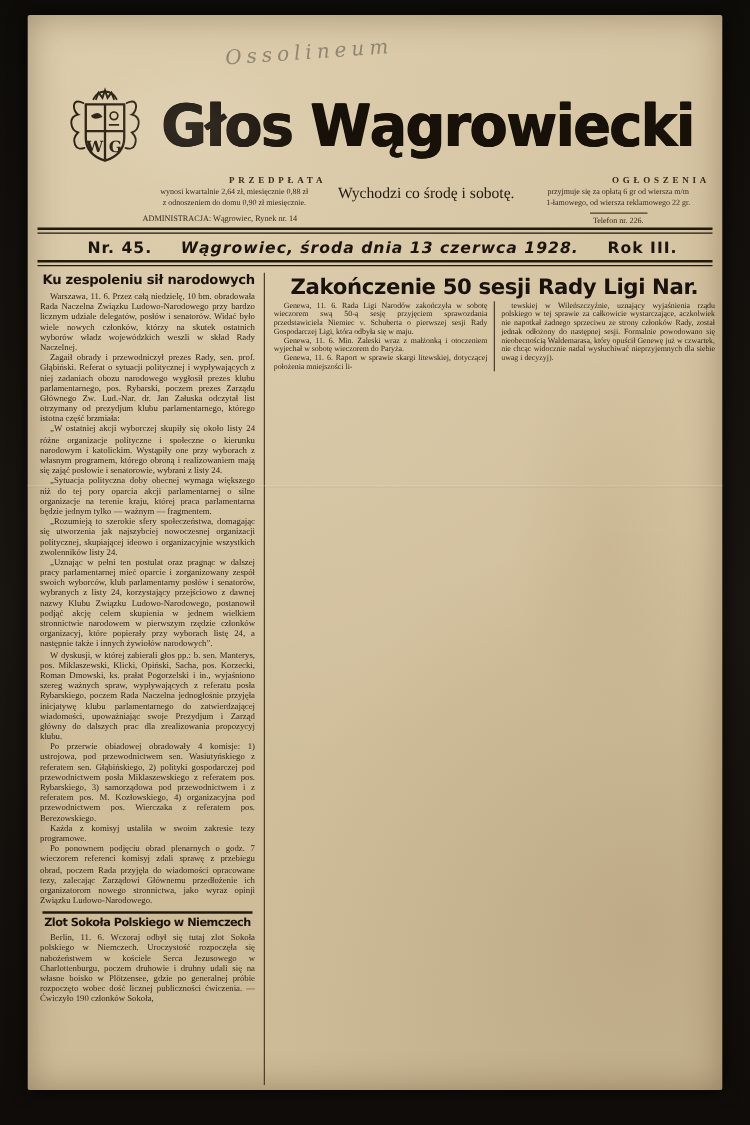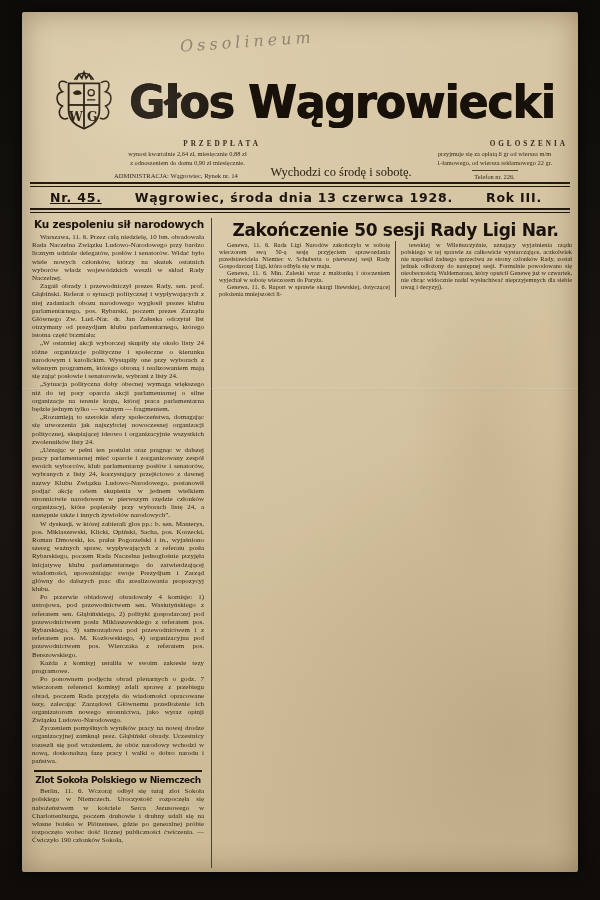--- a/index.html
+++ b/index.html
@@ -34,31 +34,31 @@
   .infobar{
     position:absolute;top:127px;left:92px;width:454px;
     display:flex;justify-content:space-between;color:#342a1d;
   }
   .info-block{width:156px;text-align:center;font-size:6.4px;line-height:1.4;}
   .info-hdr{font-size:7.2px;letter-spacing:3px;font-weight:bold;margin-bottom:1px;text-align:right;}
   .mini-rule{width:46px;border-top:1px solid #4a3d2a;margin:2px auto;}
   .admin{margin-top:3px;text-align:left;font-size:6.6px;}
   .info-center{
     width:170px;align-self:flex-end;text-align:center;
-    font-size:12.5px;white-space:nowrap;padding-bottom:2px;color:#241c11;
+    font-size:12.5px;white-space:nowrap;padding-bottom:20px;color:#241c11;
   }
   .dateband{position:absolute;top:170px;left:8px;width:540px;}
   .drule{height:2px;border-top:2.4px solid #231a0f;border-bottom:1px solid #231a0f;}
   .dateline{
     display:flex;align-items:center;height:21px;
     font-family:"DejaVu Sans",sans-serif;font-weight:bold;font-size:12.5px;
     letter-spacing:0.8px;color:#1d150c;
   }
-  .dl-issue{margin-left:20px;text-decoration:underline;}
-  .dl-date{flex:1;text-align:center;}
+  .dl-issue{margin-left:40px;}
+  .dl-date{flex:1;text-align:center;font-style:italic;}
   .dl-vol{margin-right:28px;text-align:center;}
   .content{
     position:absolute;top:206px;left:10px;width:540px;height:650px;
     display:flex;overflow:hidden;
   }
   .leftcol{width:172px;overflow:hidden;}
   .main-vdiv{width:1px;background:#4e4130;margin:0 7px;}
   .rightcol{flex:1;display:flex;flex-direction:row;overflow:hidden;}
   .b{
     margin:0;text-align:justify;text-indent:8px;color:#2c231a;
@@ -165,21 +165,20 @@
         <p class="b">Warszawa, 11. 6. Przez całą niedzielę, 10 bm. obradowała Rada Naczelna Związku Ludowo-Narodowego przy bardzo licznym udziale delegatów, posłów i senatorów. Widać było wiele nowych członków, którzy na skutek ostatnich wyborów władz wojewódzkich weszli w skład Rady Naczelnej.</p>
         <p class="b">Zagaił obrady i przewodniczył prezes Rady, sen. prof. Głąbiński. Referat o sytuacji politycznej i wypływających z niej zadaniach obozu narodowego wygłosił prezes klubu parlamentarnego, pos. Rybarski, poczem prezes Zarządu Głównego Zw. Lud.-Nar. dr. Jan Załuska odczytał list otrzymany od prezydjum klubu parlamentarnego, którego istotna część brzmiała:</p>
         <p class="b">„W ostatniej akcji wyborczej skupiły się około listy 24 różne organizacje polityczne i społeczne o kierunku narodowym i katolickim. Wystąpiły one przy wyborach z własnym programem, którego obroną i realizowaniem mają się zająć posłowie i senatorowie, wybrani z listy 24.</p>
         <p class="b">„Sytuacja polityczna doby obecnej wymaga większego niż do tej pory oparcia akcji parlamentarnej o silne organizacje na terenie kraju, której praca parlamentarna będzie jednym tylko — ważnym — fragmentem.</p>
         <p class="b">„Rozumieją to szerokie sfery społeczeństwa, domagając się utworzenia jak najszybciej nowoczesnej organizacji politycznej, skupiającej ideowo i organizacyjnie wszystkich zwolenników listy 24.</p>
         <p class="b">„Uznając w pełni ten postulat oraz pragnąc w dalszej pracy parlamentarnej mieć oparcie i zorganizowany zespół swoich wyborców, klub parlamentarny posłów i senatorów, wybranych z listy 24, korzystający przejściowo z dawnej nazwy Klubu Związku Ludowo-Narodowego, postanowił podjąć akcję celem skupienia w jednem wielkiem stronnictwie narodowem w pierwszym rzędzie członków organizacyj, które popierały przy wyborach listę 24, a następnie także i innych żywiołów narodowych”.</p>
         <p class="b">W dyskusji, w której zabierali głos pp.: b. sen. Manterys, pos. Miklaszewski, Klicki, Opiński, Sacha, pos. Korzecki, Roman Dmowski, ks. prałat Pogorzelski i in., wyjaśniono szereg ważnych spraw, wypływających z referatu posła Rybarskiego, poczem Rada Naczelna jednogłośnie przyjęła inicjatywę klubu parlamentarnego do zatwierdzającej wiadomości, upoważniając swoje Prezydjum i Zarząd główny do dalszych prac dla zrealizowania propozycyj klubu.</p>
         <p class="b">Po przerwie obiadowej obradowały 4 komisje: 1) ustrojowa, pod przewodnictwem sen. Wasiutyńskiego z referatem sen. Głąbińskiego, 2) polityki gospodarczej pod przewodnictwem posła Miklaszewskiego z referatem pos. Rybarskiego, 3) samorządowa pod przewodnictwem i z referatem pos. M. Kozłowskiego, 4) organizacyjna pod przewodnictwem pos. Wierczaka z referatem pos. Berezowskiego.</p>
         <p class="b">Każda z komisyj ustaliła w swoim zakresie tezy programowe.</p>
         <p class="b">Po ponownem podjęciu obrad plenarnych o godz. 7 wieczorem referenci komisyj zdali sprawę z przebiegu obrad, poczem Rada przyjęła do wiadomości opracowane tezy, zalecając Zarządowi Głównemu przedłożenie ich organizatorom nowego stronnictwa, jako wyraz opinji Związku Ludowo-Narodowego.</p>
-        <p class="b">Życzeniem pomyślnych wyników pracy na nowej drodze organizacyjnej zamknął prez. Głąbiński obrady. Uczestnicy rozeszli się pod wrażeniem, że obóz narodowy wchodzi w nową, doskonalszą fazę pracy i walki o dobro narodu i państwa.</p>
       </div>
       <div class="thinrule"></div>
       <div>
         <h2 class="art-h small">Zlot Sokoła Polskiego w Niemczech</h2>
         <p class="b">Berlin, 11. 6. Wczoraj odbył się tutaj zlot Sokoła polskiego w Niemczech. Uroczystość rozpoczęła się nabożeństwem w kościele Serca Jezusowego w Charlottenburgu, poczem druhowie i druhny udali się na własne boisko w Plötzensee, gdzie po generalnej próbie rozpoczęto wobec dość licznej publiczności ćwiczenia. — Ćwiczyło 190 członków Sokoła,</p>
       </div>
     </div>
 
     <div class="main-vdiv"></div>
 

